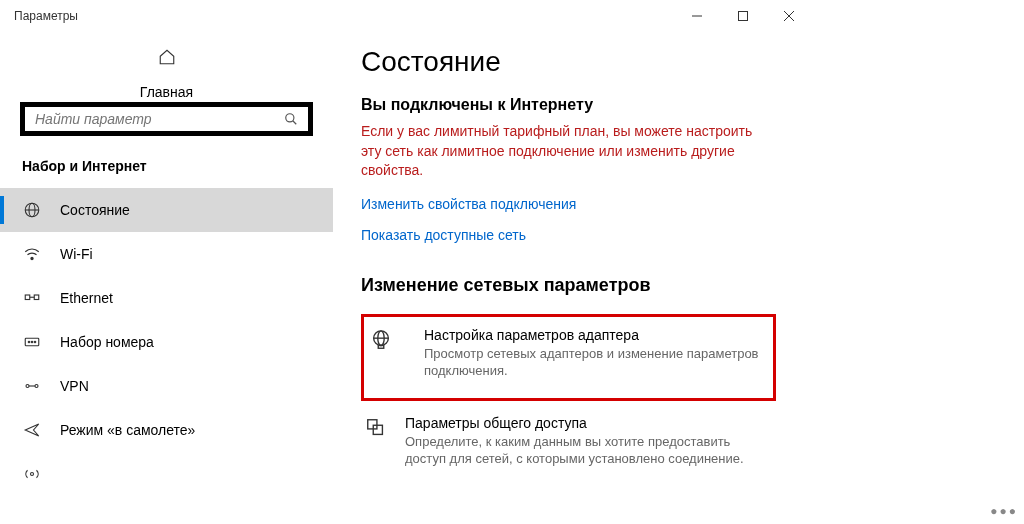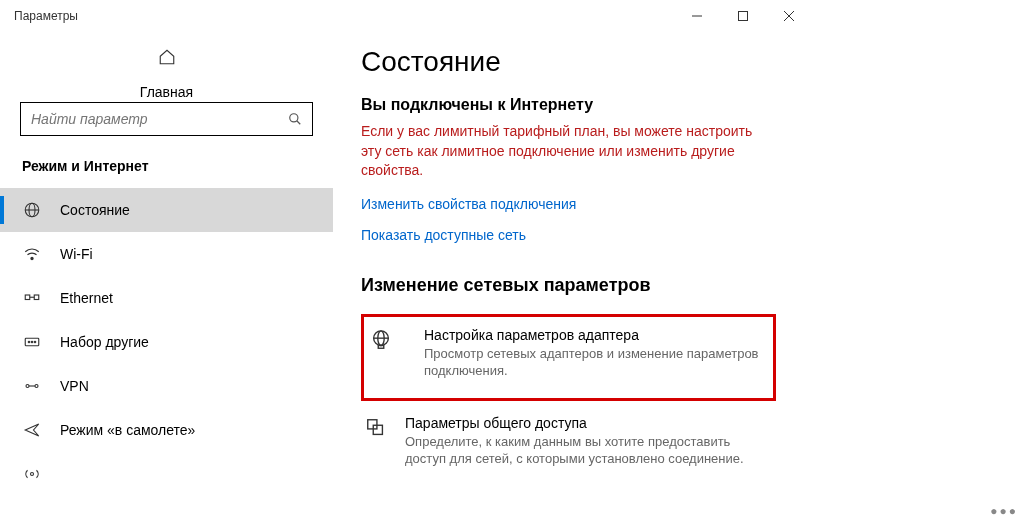--- a/index.html
+++ b/index.html
@@ -7,21 +7,21 @@
   .window { width: 816px; height: 524px; display: flex; flex-direction: column; }
   .titlebar { height: 32px; display: flex; align-items: center; justify-content: space-between; padding: 0 4px 0 14px; font-size: 12px; color: #333; }
   .titlebar-right { display: flex; gap: 0; }
   .title-btn { width: 46px; height: 30px; display: flex; align-items: center; justify-content: center; font-size: 10px; }
   .title-btn svg { stroke: #333; }
   .body { flex: 1; display: flex; overflow: hidden; }
   .sidebar { width: 333px; padding: 16px 20px 0 20px; display: flex; flex-direction: column; gap: 0; }
   .home-row { display: flex; align-items: center; gap: 18px; height: 40px; margin-bottom: 14px; flex-direction: column; }
   .home-row .icon { width: 20px; display:flex; justify-content:center; }
   .home-row span.label { font-size: 14px; }
-  .searchbox { height: 34px; border: 1px solid #000000; display: flex; align-items: center; padding: 0 10px; margin-bottom: 22px; background:#fff; }
+  .searchbox { height: 34px; border: 5px solid #000000; display: flex; align-items: center; padding: 0 10px; margin-bottom: 22px; background:#fff; }
   .searchbox input { flex: 1; border: none; outline: none; font-size: 14px; font-style: italic; color: #666; background: transparent; }
   .searchbox .sicon { color: #555; font-size: 14px; }
   .section-title { font-size: 14px; font-weight: 600; margin-bottom: 14px; padding-left: 2px; }
   .nav { display: flex; flex-direction: column; }
   .nav-item { display: flex; align-items: center; gap: 18px; height: 44px; padding-left: 2px; font-size: 14px; cursor: default; position: relative; }
   .nav-item.active { background: #d8d8d8; margin-left:-20px; margin-right:-20px; padding-left: 22px; }
   .nav-item.active::before { content:""; position:absolute; left:0; top:8px; bottom:8px; width:4px; background:#0078d7; }
   .nav-item .icon { width: 20px; display:flex; justify-content:center; color:#333; }
   .content { flex: 1; padding: 14px 40px 0 28px; overflow: hidden; }
   h1.page-title { font-size: 28px; font-weight: 400; margin-bottom: 18px; }
@@ -77,21 +77,21 @@
       <div class="searchbox">
         <input placeholder="Найти параметр" style="">
         <span class="sicon">
           <svg width="14" height="14" viewBox="0 0 24 24" fill="none" stroke="#555" stroke-width="2">
               <circle cx="10" cy="10" r="7"></circle>
               <line x1="15" y1="15" x2="21" y2="21"></line>
             </svg>
         </span>
       </div>
 
-      <div class="section-title">Режим и Интернет</div>
+      <div class="section-title">Набор и Интернет</div>
 
       <div class="nav">
         <div class="nav-item active">
           <span class="icon">
             <svg width="18" height="18" viewBox="0 0 24 24" fill="none" stroke="#333" stroke-width="1.5">
                 <circle cx="12" cy="12" r="9"></circle>
                 <ellipse cx="12" cy="12" rx="4" ry="9"></ellipse>
                 <line x1="3" y1="12" x2="21" y2="12"></line>
               </svg>
           </span>
@@ -119,21 +119,21 @@
         </div>
         <div class="nav-item">
           <span class="icon">
             <svg width="18" height="18" viewBox="0 0 24 24" fill="none" stroke="#333" stroke-width="1.5">
                 <rect x="3" y="7" width="18" height="10" rx="1"></rect>
                 <circle cx="8" cy="12" r="1"></circle>
                 <circle cx="12" cy="12" r="1"></circle>
                 <circle cx="16" cy="12" r="1"></circle>
               </svg>
           </span>
-          <span>Набор другие</span>
+          <span>Набор номера</span>
         </div>
         <div class="nav-item">
           <span class="icon">
             <svg width="18" height="18" viewBox="0 0 24 24" fill="none" stroke="#333" stroke-width="1.5">
                 <circle cx="6" cy="12" r="2"></circle>
                 <circle cx="18" cy="12" r="2"></circle>
                 <line x1="8" y1="12" x2="16" y2="12"></line>
               </svg>
           </span>
           <span>VPN</span>

